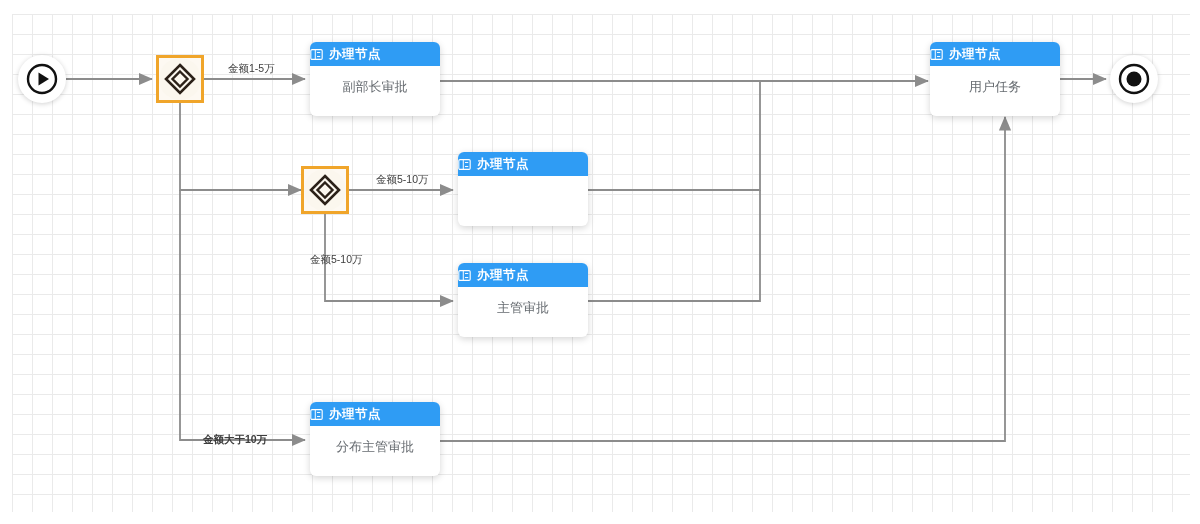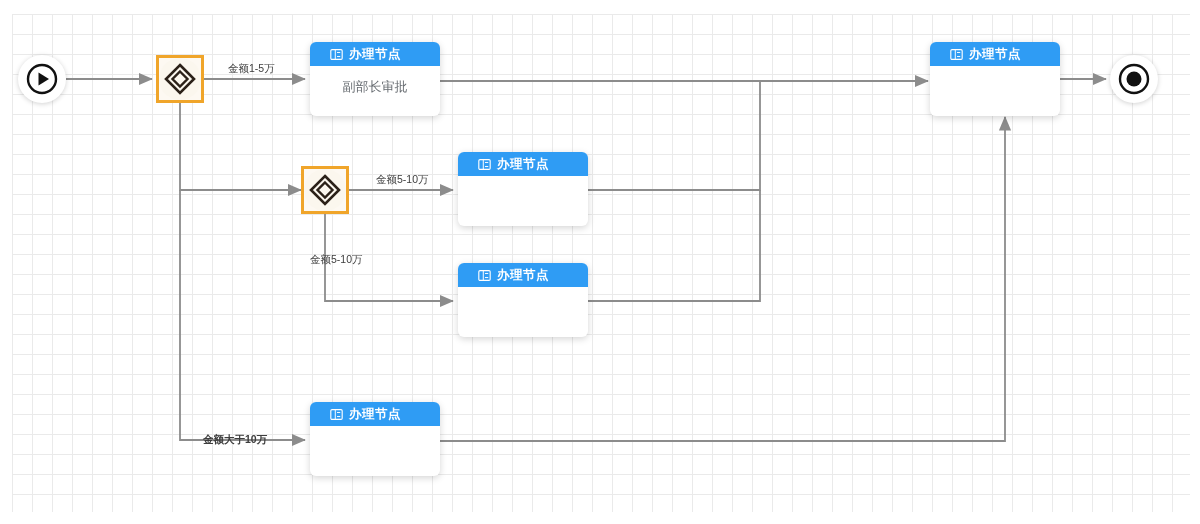--- a/index.html
+++ b/index.html
@@ -81,21 +81,21 @@
     box-shadow: 0 2px 7px rgba(0,0,0,0.17);
     overflow: hidden;
   }
   .task-header {
     height: 24px;
     background: #2f9cf4;
     color: #ffffff;
     font-size: 12.5px;
     display: flex;
     align-items: center;
-    padding-left: 20px;
+    padding-left: 0;
     gap: 6px;
     font-weight: 600;
     letter-spacing: 0.5px;
   }
   .task-body {
     height: 42px;
     display: flex;
     align-items: center;
     justify-content: center;
     color: #666b70;
@@ -203,44 +203,47 @@
   <div class="task" style="left:458px; top:263px;">
     <div class="task-header">
       <svg width="13" height="13" viewBox="0 0 16 16">
         <rect x="1" y="2" width="14" height="12" rx="1.5" fill="none" stroke="#ffffff" stroke-width="1.4"></rect>
         <line x1="6.5" y1="2" x2="6.5" y2="14" stroke="#ffffff" stroke-width="1.2"></line>
         <line x1="8.6" y1="5.5" x2="12.6" y2="5.5" stroke="#ffffff" stroke-width="1.2"></line>
         <line x1="8.6" y1="10.5" x2="12.6" y2="10.5" stroke="#ffffff" stroke-width="1.2"></line>
       </svg>
       <span>办理节点</span>
     </div>
+    <div class="task-body">主管审批</div>
   </div>
 
   <div class="task" style="left:310px; top:402px;">
     <div class="task-header">
       <svg width="13" height="13" viewBox="0 0 16 16">
         <rect x="1" y="2" width="14" height="12" rx="1.5" fill="none" stroke="#ffffff" stroke-width="1.4"></rect>
         <line x1="6.5" y1="2" x2="6.5" y2="14" stroke="#ffffff" stroke-width="1.2"></line>
         <line x1="8.6" y1="5.5" x2="12.6" y2="5.5" stroke="#ffffff" stroke-width="1.2"></line>
         <line x1="8.6" y1="10.5" x2="12.6" y2="10.5" stroke="#ffffff" stroke-width="1.2"></line>
       </svg>
       <span>办理节点</span>
     </div>
+    <div class="task-body">分布主管审批</div>
   </div>
 
   <div class="task" style="left:930px; top:42px;">
     <div class="task-header">
       <svg width="13" height="13" viewBox="0 0 16 16">
         <rect x="1" y="2" width="14" height="12" rx="1.5" fill="none" stroke="#ffffff" stroke-width="1.4"></rect>
         <line x1="6.5" y1="2" x2="6.5" y2="14" stroke="#ffffff" stroke-width="1.2"></line>
         <line x1="8.6" y1="5.5" x2="12.6" y2="5.5" stroke="#ffffff" stroke-width="1.2"></line>
         <line x1="8.6" y1="10.5" x2="12.6" y2="10.5" stroke="#ffffff" stroke-width="1.2"></line>
       </svg>
       <span>办理节点</span>
     </div>
+    <div class="task-body">用户任务</div>
   </div>
 
   <div class="event" style="left:1110px; top:55px;">
     <svg width="34" height="34" viewBox="0 0 34 34">
       <circle cx="17" cy="17" r="14" fill="#ffffff" stroke="#111111" stroke-width="2.4"></circle>
       <circle cx="17" cy="17" r="7.5" fill="#111111"></circle>
     </svg>
   </div>
 
   <div class="edge-label" style="left:228px; top:62px;">金额1-5万</div>

